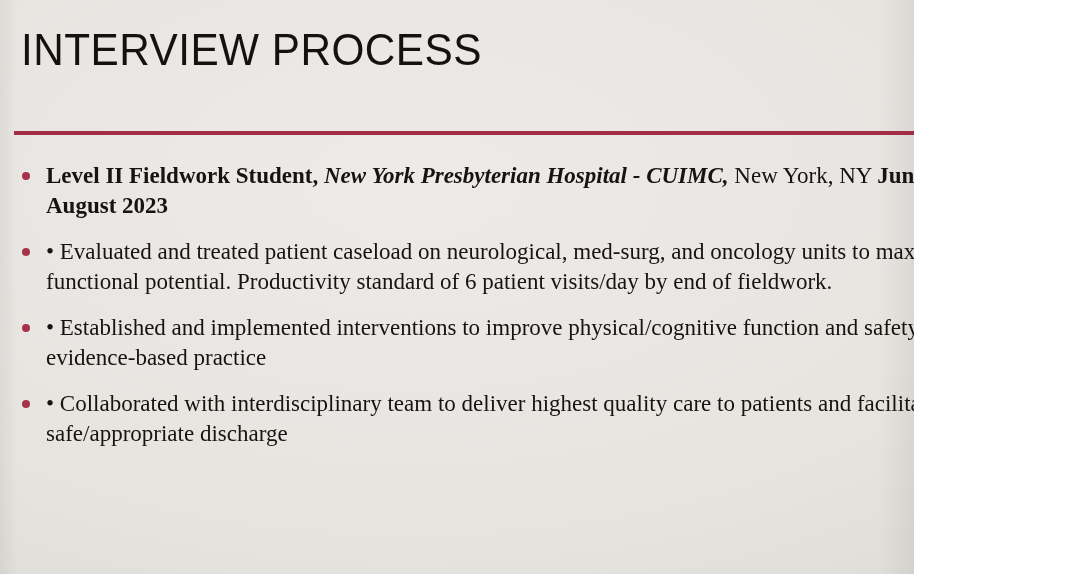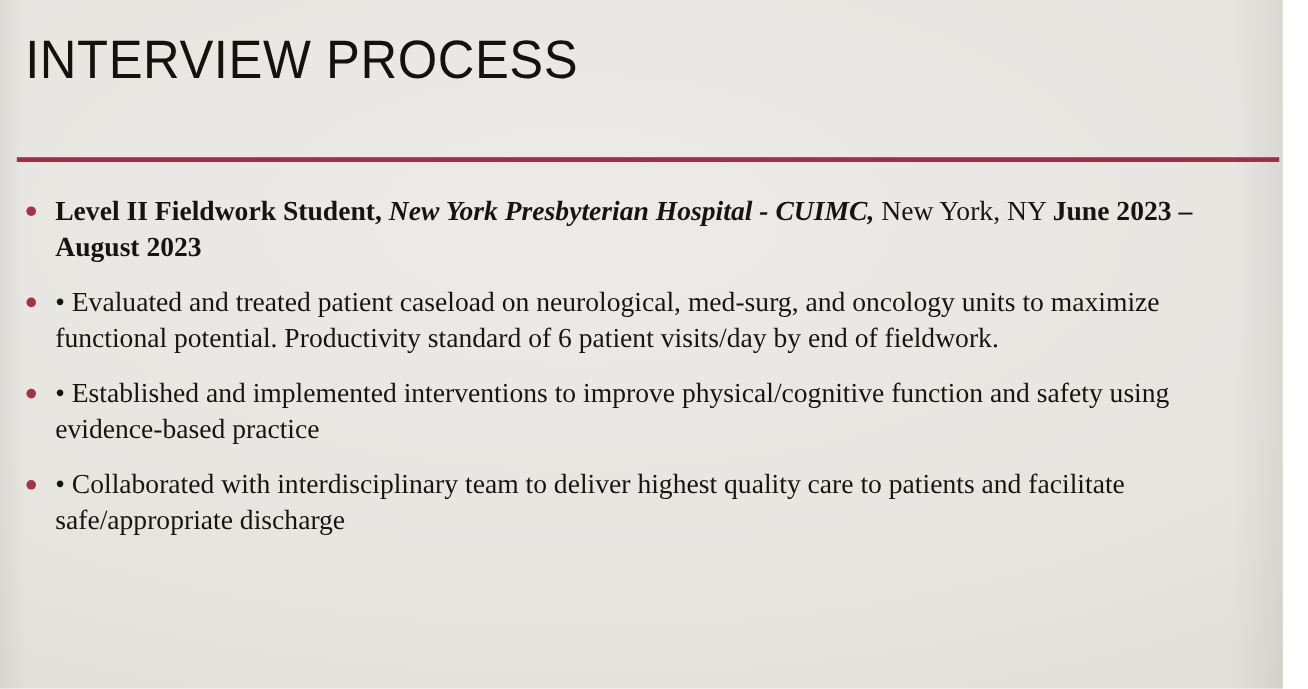--- a/index.html
+++ b/index.html
@@ -1,21 +1,21 @@
 <!DOCTYPE html>
 <html><head>
 <meta charset="utf-8">
 <style>
   html, body {
     margin: 0;
     padding: 0;
   }
   .slide {
     position: relative;
-    width: 1069px;
+    width: 914px;
     height: 574px;
     overflow: hidden;
     background:
       linear-gradient(90deg, rgba(0,0,0,0.05) 0%, rgba(0,0,0,0) 2%, rgba(0,0,0,0) 96%, rgba(0,0,0,0.06) 100%),
       radial-gradient(ellipse 130% 110% at 45% 32%, #edebe8 0%, #e6e4df 55%, #d8d6d0 100%);
     font-family: "Liberation Serif", serif;
     color: #171310;
   }
   .slide-title {
     position: absolute;

